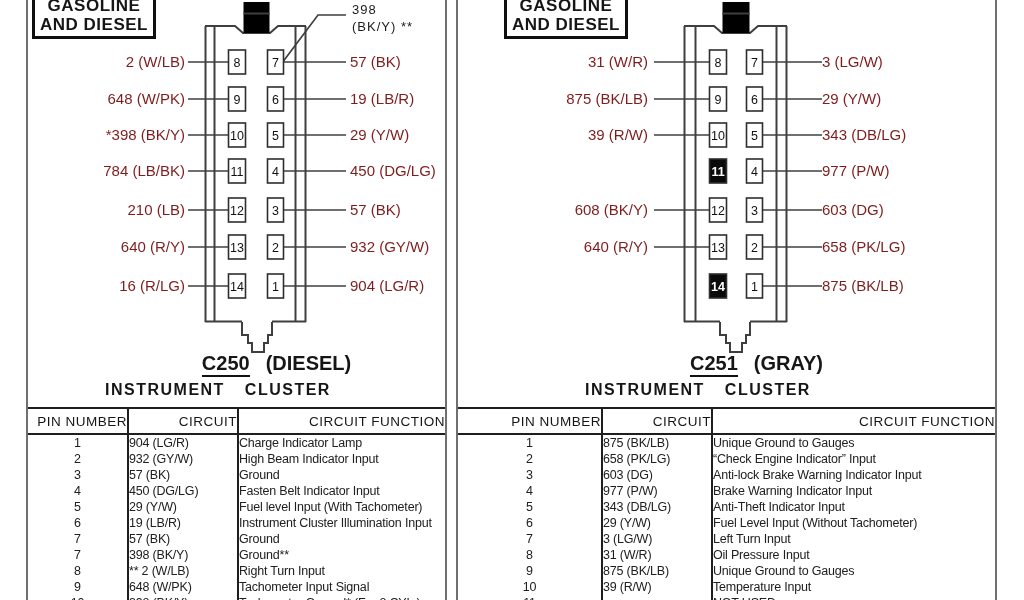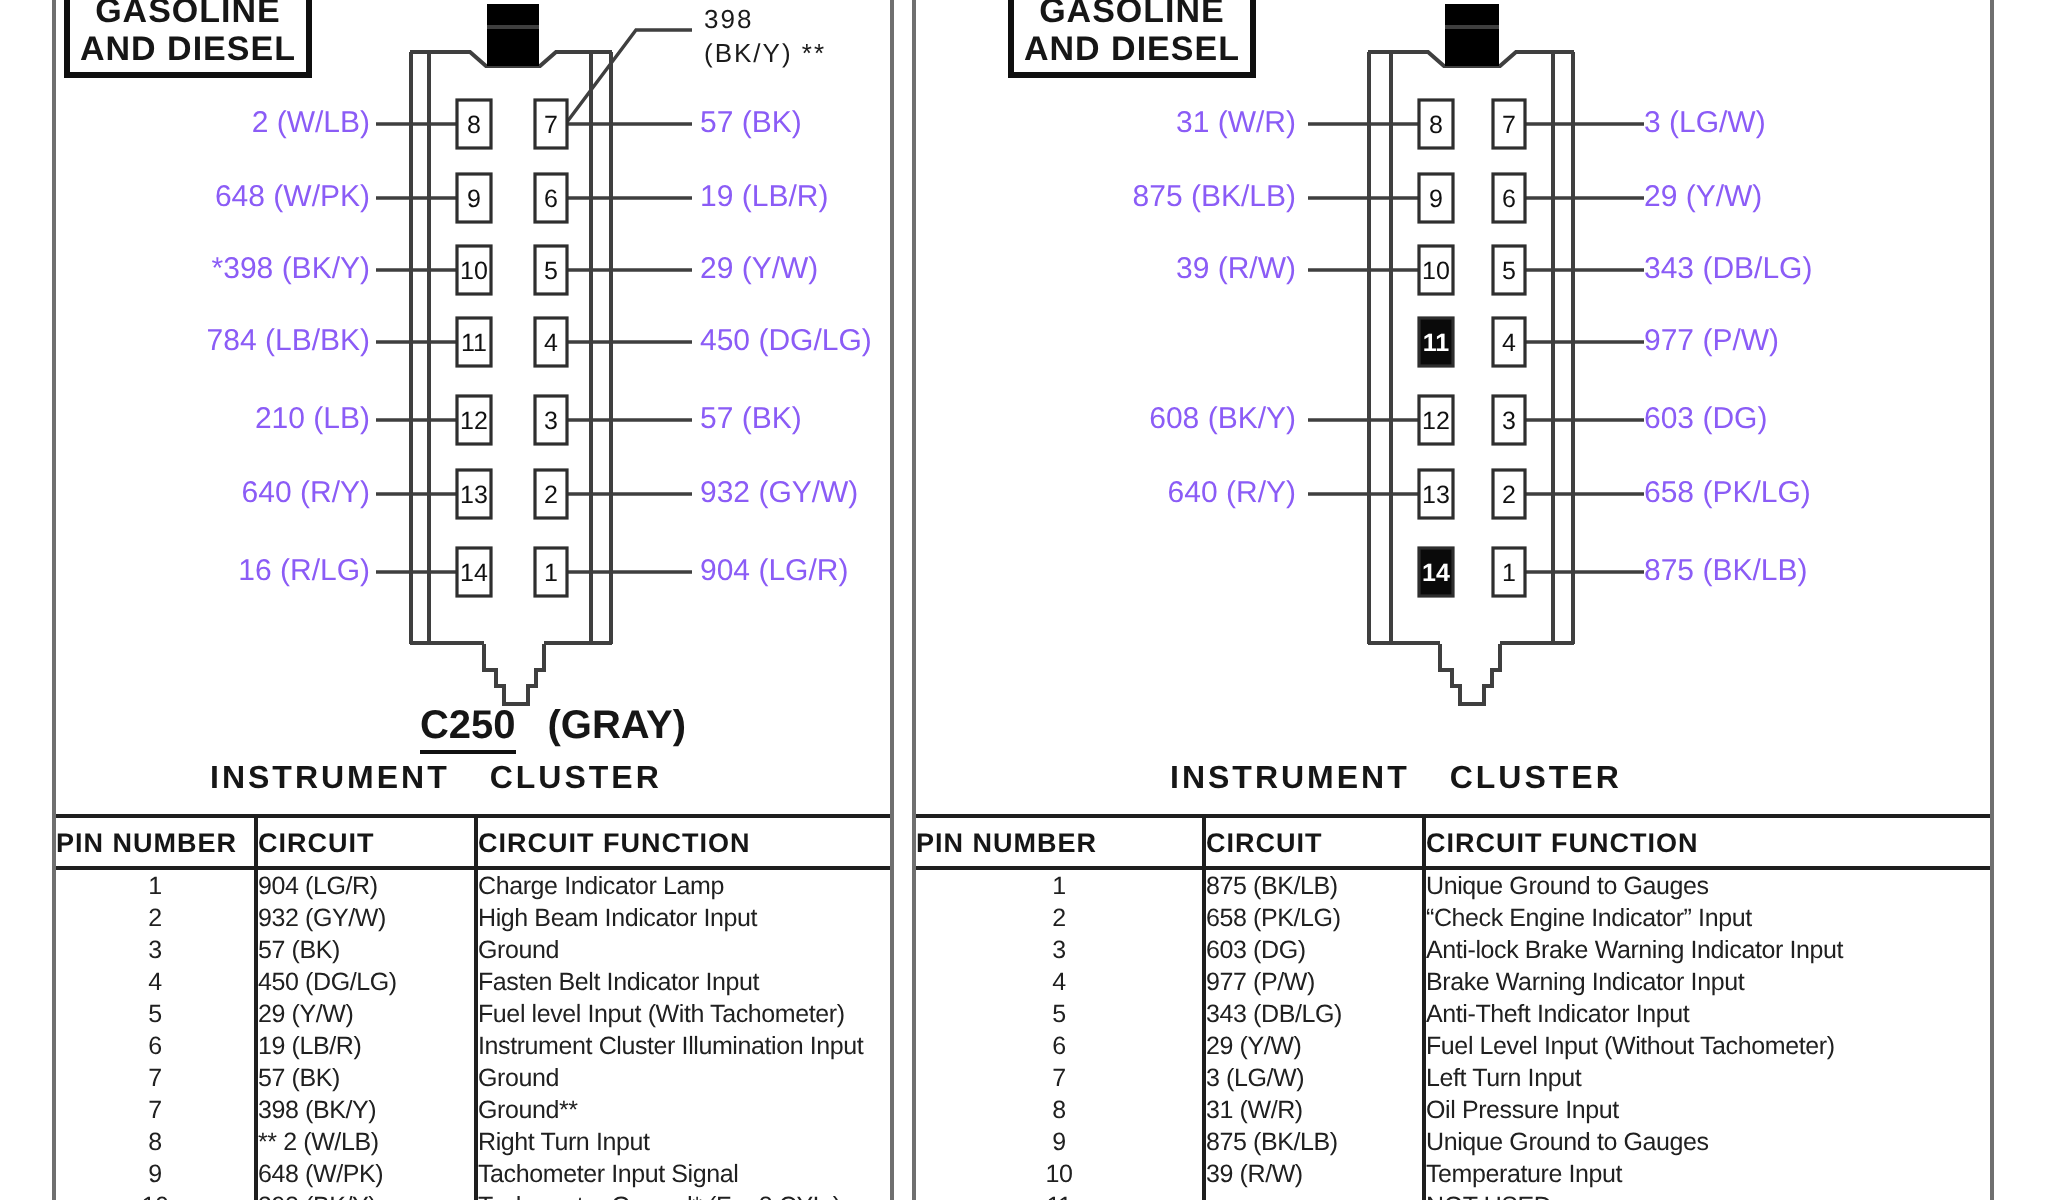--- a/index.html
+++ b/index.html
@@ -14,37 +14,37 @@
   #panelL .badge{left:4px;}
   #panelR .badge{left:46px;}
   .cdraw{position:absolute;left:0;top:0;}
   .cdraw line,.cdraw path{stroke:#3f3f3f;stroke-width:2;fill:none;}
   .cdraw .lead{stroke-width:1.7;}
   .cdraw rect.pin{fill:#ffffff;stroke:#2e2e2e;stroke-width:1.6;}
   .cdraw rect.pin.filled{fill:#0a0a0a;}
   .cdraw text.pinnum{font-family:"Liberation Sans",sans-serif;font-size:12.5px;fill:#111;
                      text-anchor:middle;}
   .cdraw text.pinnum.inv{fill:#ffffff;font-weight:bold;}
-  .wl{position:absolute;font-size:15px;line-height:20px;white-space:nowrap;color:#8b5cf6;}
+  .wl{position:absolute;font-size:15px;line-height:20px;white-space:nowrap;color:#7f1d1d;}
   .wl-l{text-align:right;}
   .toplabel{position:absolute;left:324px;top:1px;font-size:13px;line-height:17px;
             letter-spacing:1px;white-space:nowrap;color:#1b1b1b;}
   .cap{position:absolute;top:352px;width:300px;text-align:center;font-weight:bold;
        font-size:20px;white-space:nowrap;}
   #panelL .cap{left:77px;} #panelR .cap{left:127px;}
   .cap .cname{border-bottom:2px solid #111;padding-bottom:1px;margin-left:43px;}
   .cap .ccolor{margin-left:16px;}
   .sub{position:absolute;top:381px;width:300px;text-align:left;font-weight:bold;
        font-size:16px;letter-spacing:1.5px;word-spacing:14px;white-space:nowrap;}
   #panelL .sub{left:77px;} #panelR .sub{left:127px;}
   table.pintable{position:absolute;top:407px;left:0;width:100%;border-collapse:collapse;
                  table-layout:fixed;}
   table.pintable th{border-top:2px solid #1e1e1e;border-bottom:2px solid #1e1e1e;
-                    height:24px;font-size:13.5px;font-weight:bold;letter-spacing:.5px;
-                    text-align:left;padding:0;white-space:nowrap;}
+                    height:24px;font-size:13.5px;font-weight:normal;letter-spacing:.5px;
+                    text-align:right;padding:0;white-space:nowrap;}
   table.pintable td{height:16px;font-size:12.5px;line-height:16px;letter-spacing:-0.2px;
                     padding:0;white-space:nowrap;color:#202020;}
   table.pintable th+th,table.pintable td+td{border-left:2px solid #1e1e1e;margin-left:28px;}
   td.c-pin{text-align:center;}
   td.c-cir{padding-left:13px;}
   td.c-fun{padding-left:9px;}
 </style>
 </head>
 <body>
 
@@ -132,21 +132,21 @@
     <div class="wl" style="top:200px;left:322px">57 (BK)</div>
     <div class="wl" style="top:237px;left:322px">932 (GY/W)</div>
     <div class="wl" style="top:276px;left:322px">904 (LG/R)</div>
 
     <div class="toplabel">
       <div>398</div>
       <div>(BK/Y) **</div>
     </div>
 
     <div class="cap">
-      <span class="cname">C250</span><span class="ccolor">(GRAY)</span>
+      <span class="cname">C250</span><span class="ccolor">(DIESEL)</span>
     </div>
     <div class="sub">INSTRUMENT CLUSTER</div>
 
     <table class="pintable">
       <colgroup>
           <col style="width:100px">
           <col style="width:110px">
           <col>
         </colgroup>
       <thead>
@@ -287,20 +287,23 @@
     <div class="wl wl-l" style="top:200px;right:347px">608 (BK/Y)</div>
     <div class="wl wl-l" style="top:237px;right:347px">640 (R/Y)</div>
     <div class="wl" style="top:52px;left:364px">3 (LG/W)</div>
     <div class="wl" style="top:89px;left:364px">29 (Y/W)</div>
     <div class="wl" style="top:125px;left:364px">343 (DB/LG)</div>
     <div class="wl" style="top:161px;left:364px">977 (P/W)</div>
     <div class="wl" style="top:200px;left:364px">603 (DG)</div>
     <div class="wl" style="top:237px;left:364px">658 (PK/LG)</div>
     <div class="wl" style="top:276px;left:364px">875 (BK/LB)</div>
 
+    <div class="cap">
+      <span class="cname">C251</span><span class="ccolor">(GRAY)</span>
+    </div>
     <div class="sub">INSTRUMENT CLUSTER</div>
 
     <table class="pintable">
       <colgroup>
           <col style="width:144px">
           <col style="width:110px">
           <col>
         </colgroup>
       <thead>
         <tr>

